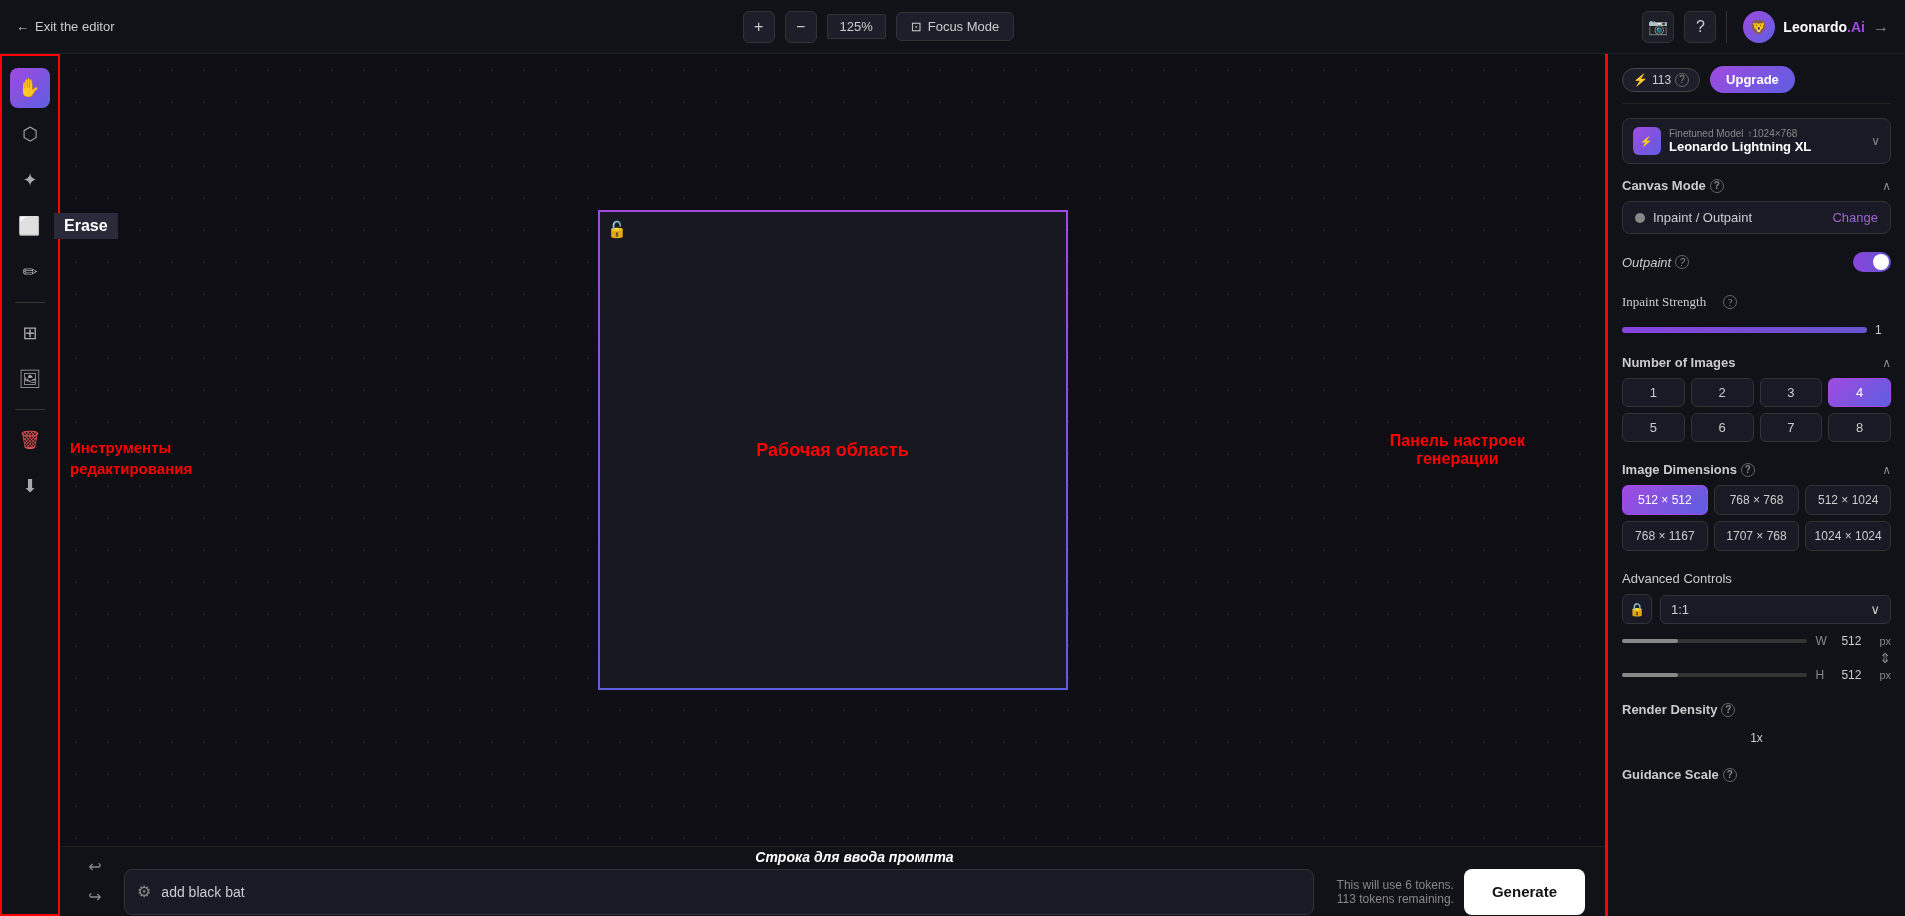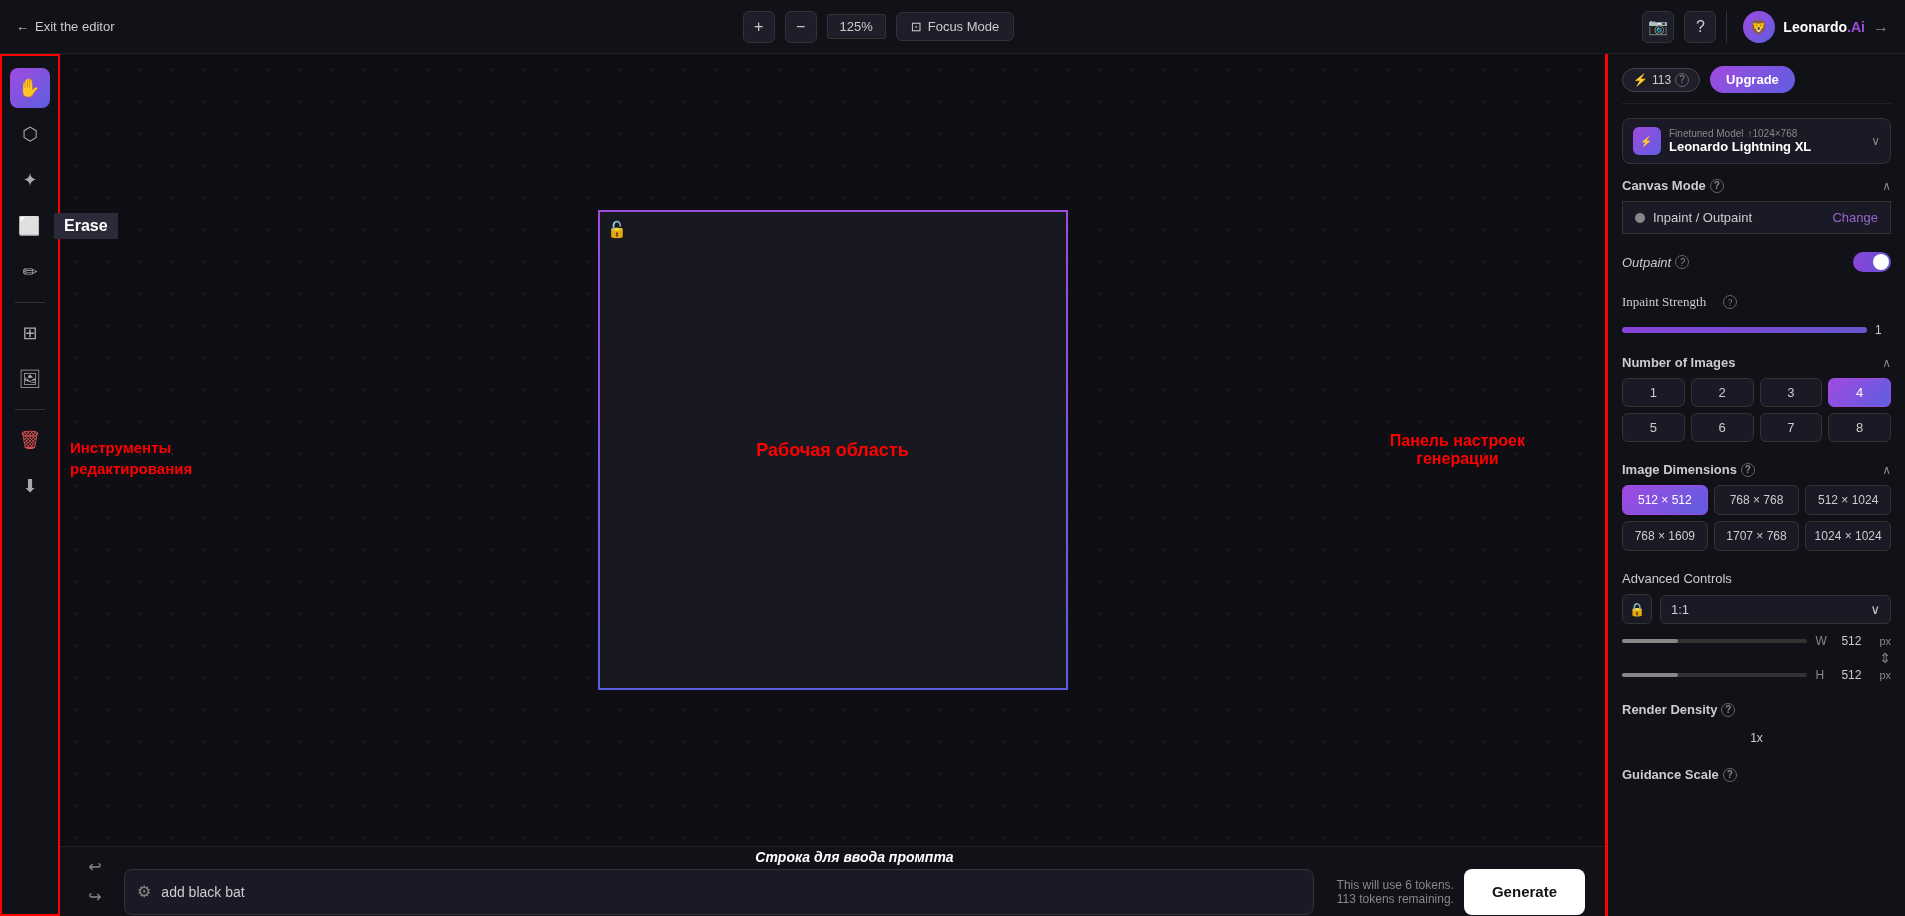--- a/index.html
+++ b/index.html
@@ -366,21 +366,21 @@
       cursor: pointer;
     }
     .chevron-icon { color: #888; font-size: 12px; cursor: pointer; }
 
     .canvas-mode-row {
       display: flex;
       align-items: center;
       gap: 8px;
       background: #1a1a26;
       border: 1px solid #333;
-      border-radius: 0;
+      border-radius: 8px;
       padding: 8px 12px;
     }
     .mode-dot {
       width: 10px; height: 10px;
       border-radius: 50%;
       background: #888;
     }
     .mode-label { flex: 1; font-size: 13px; color: #ccc; }
     .change-btn {
       background: none;
@@ -772,21 +772,21 @@
         <div class="section-title">
           <span>Image Dimensions</span>
           <span class="help-icon">?</span>
         </div>
         <span class="chevron-icon">∧</span>
       </div>
       <div class="dim-grid">
         <button class="dim-btn active">512 × 512</button>
         <button class="dim-btn">768 × 768</button>
         <button class="dim-btn">512 × 1024</button>
-        <button class="dim-btn">768 × 1609</button>
+        <button class="dim-btn">768 × 1167</button>
         <button class="dim-btn">1707 × 768</button>
         <button class="dim-btn">1024 × 1024</button>
       </div>
     </div>
 
     <div>
       <div class="advanced-controls-title">Advanced Controls</div>
       <div class="aspect-ratio-row">
         <div class="lock-btn">🔒</div>
         <div class="ratio-select">

